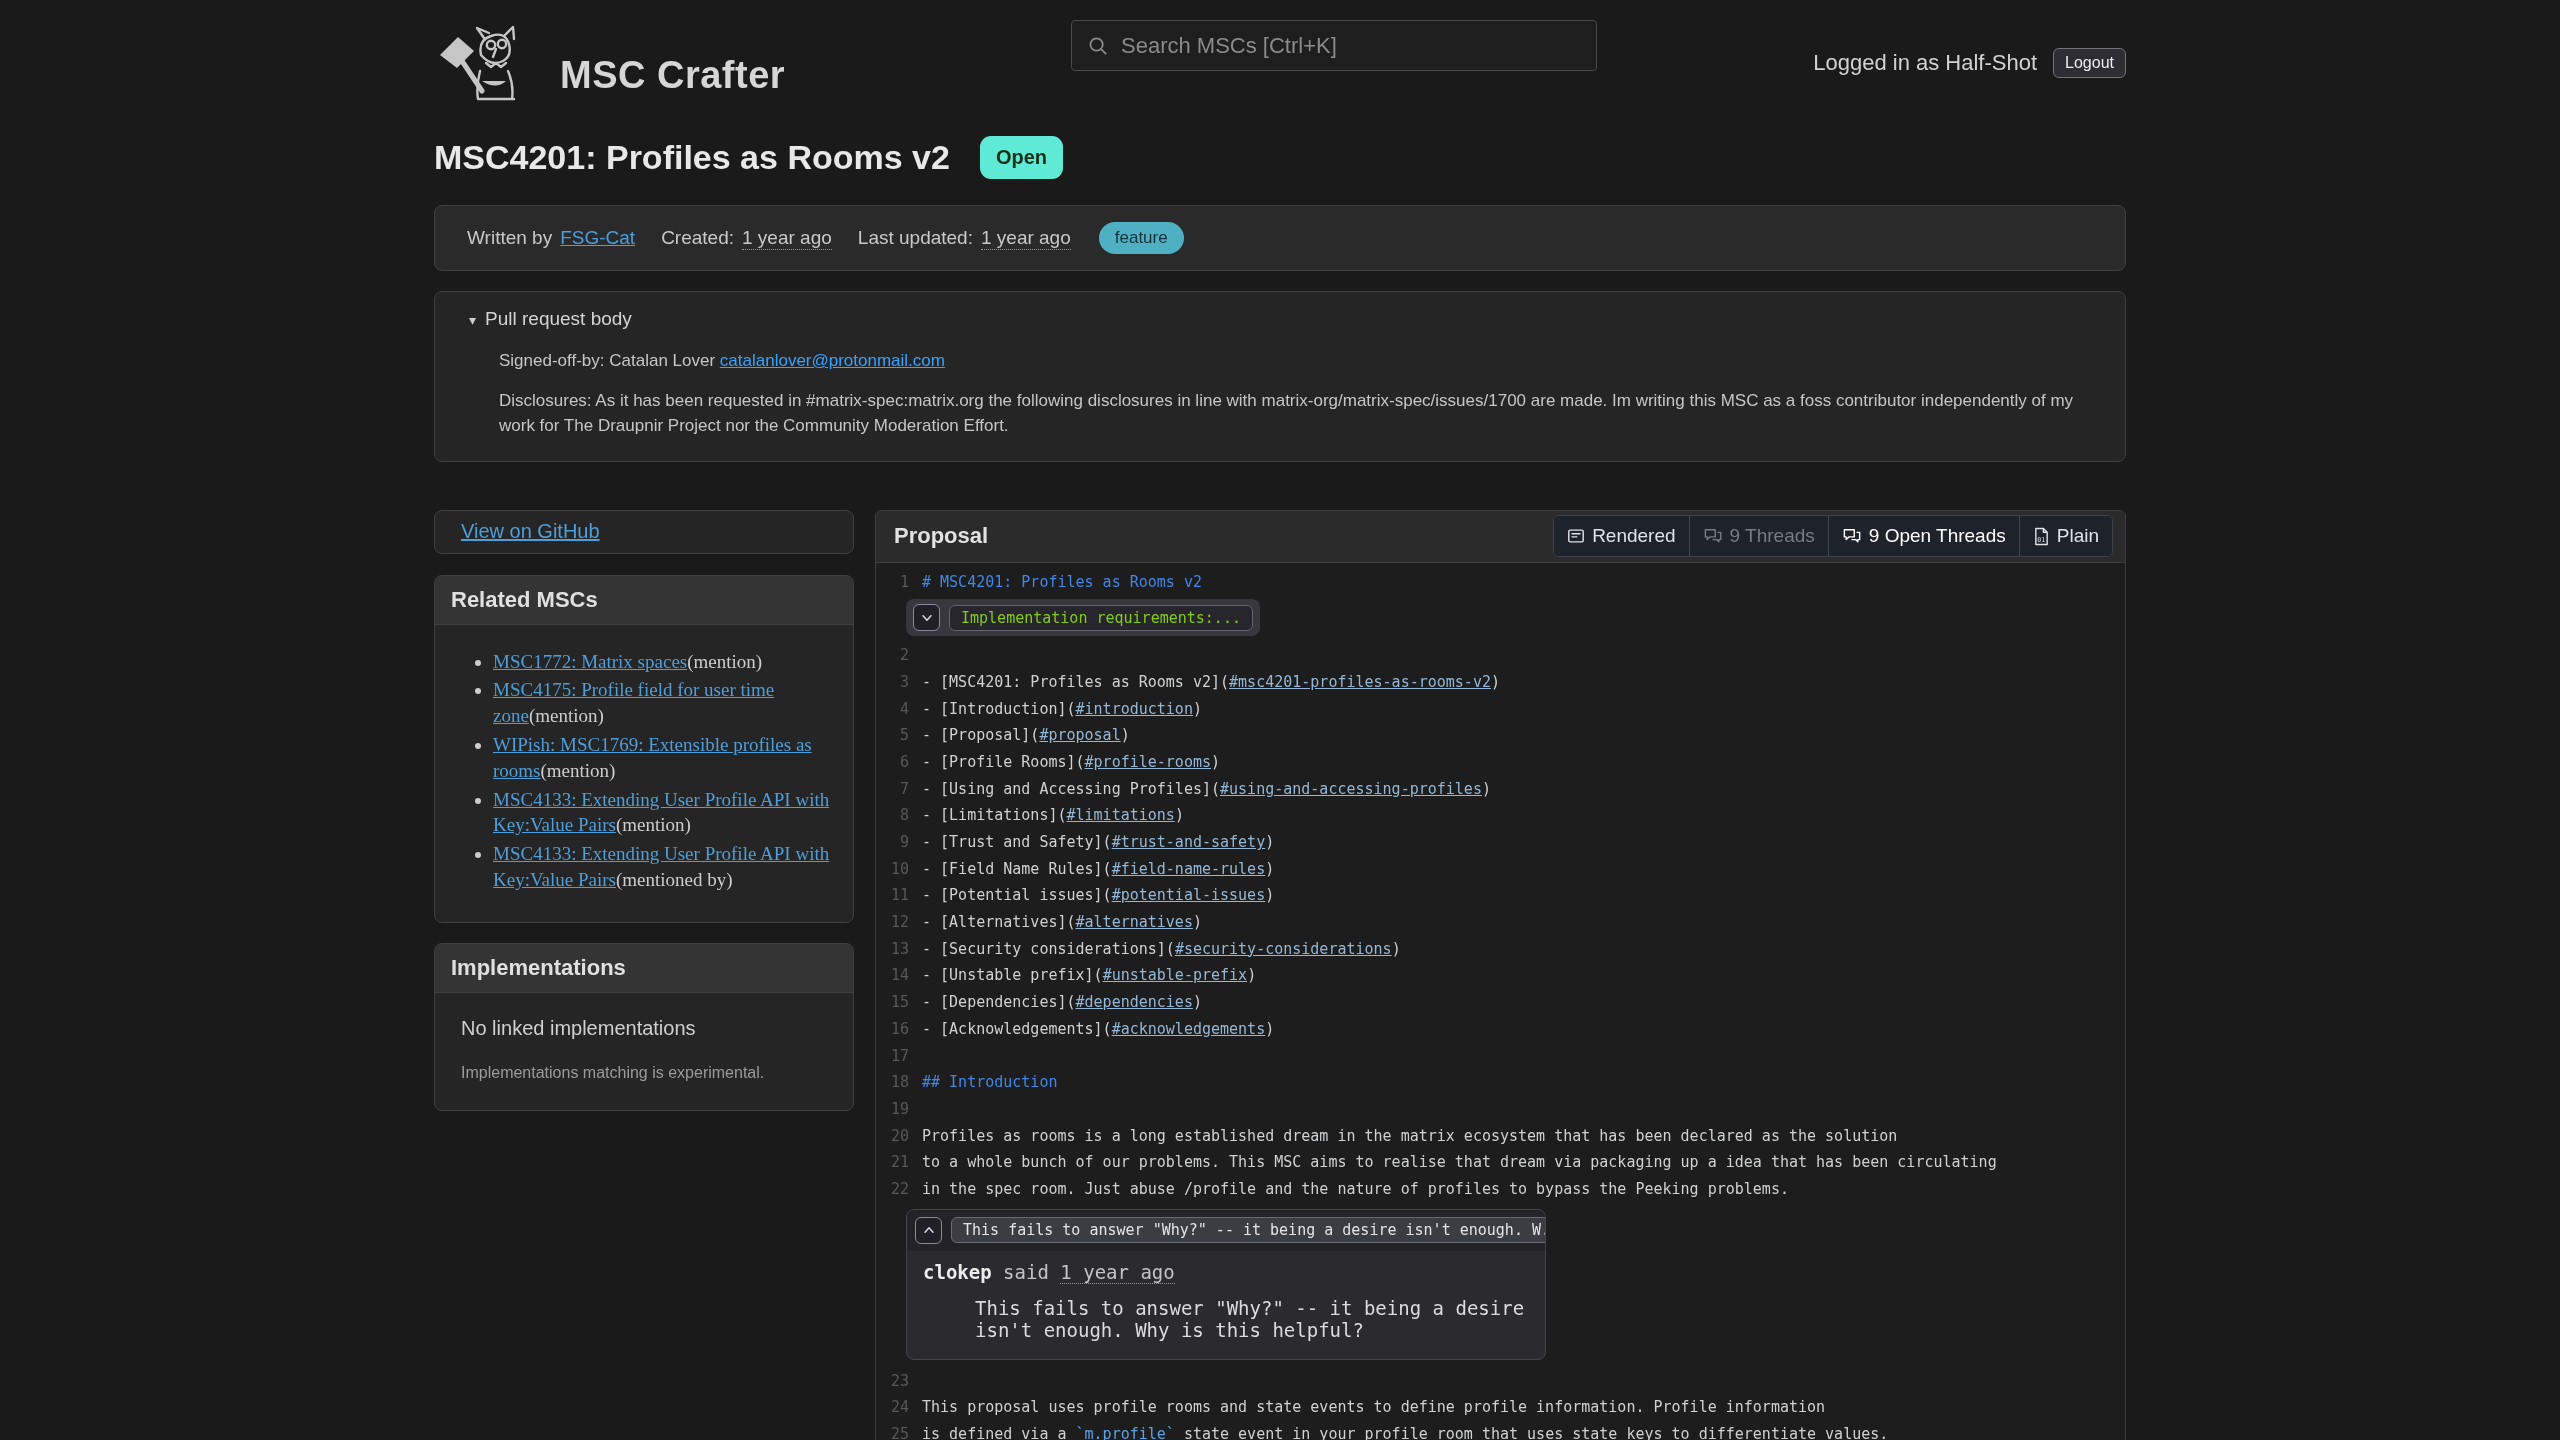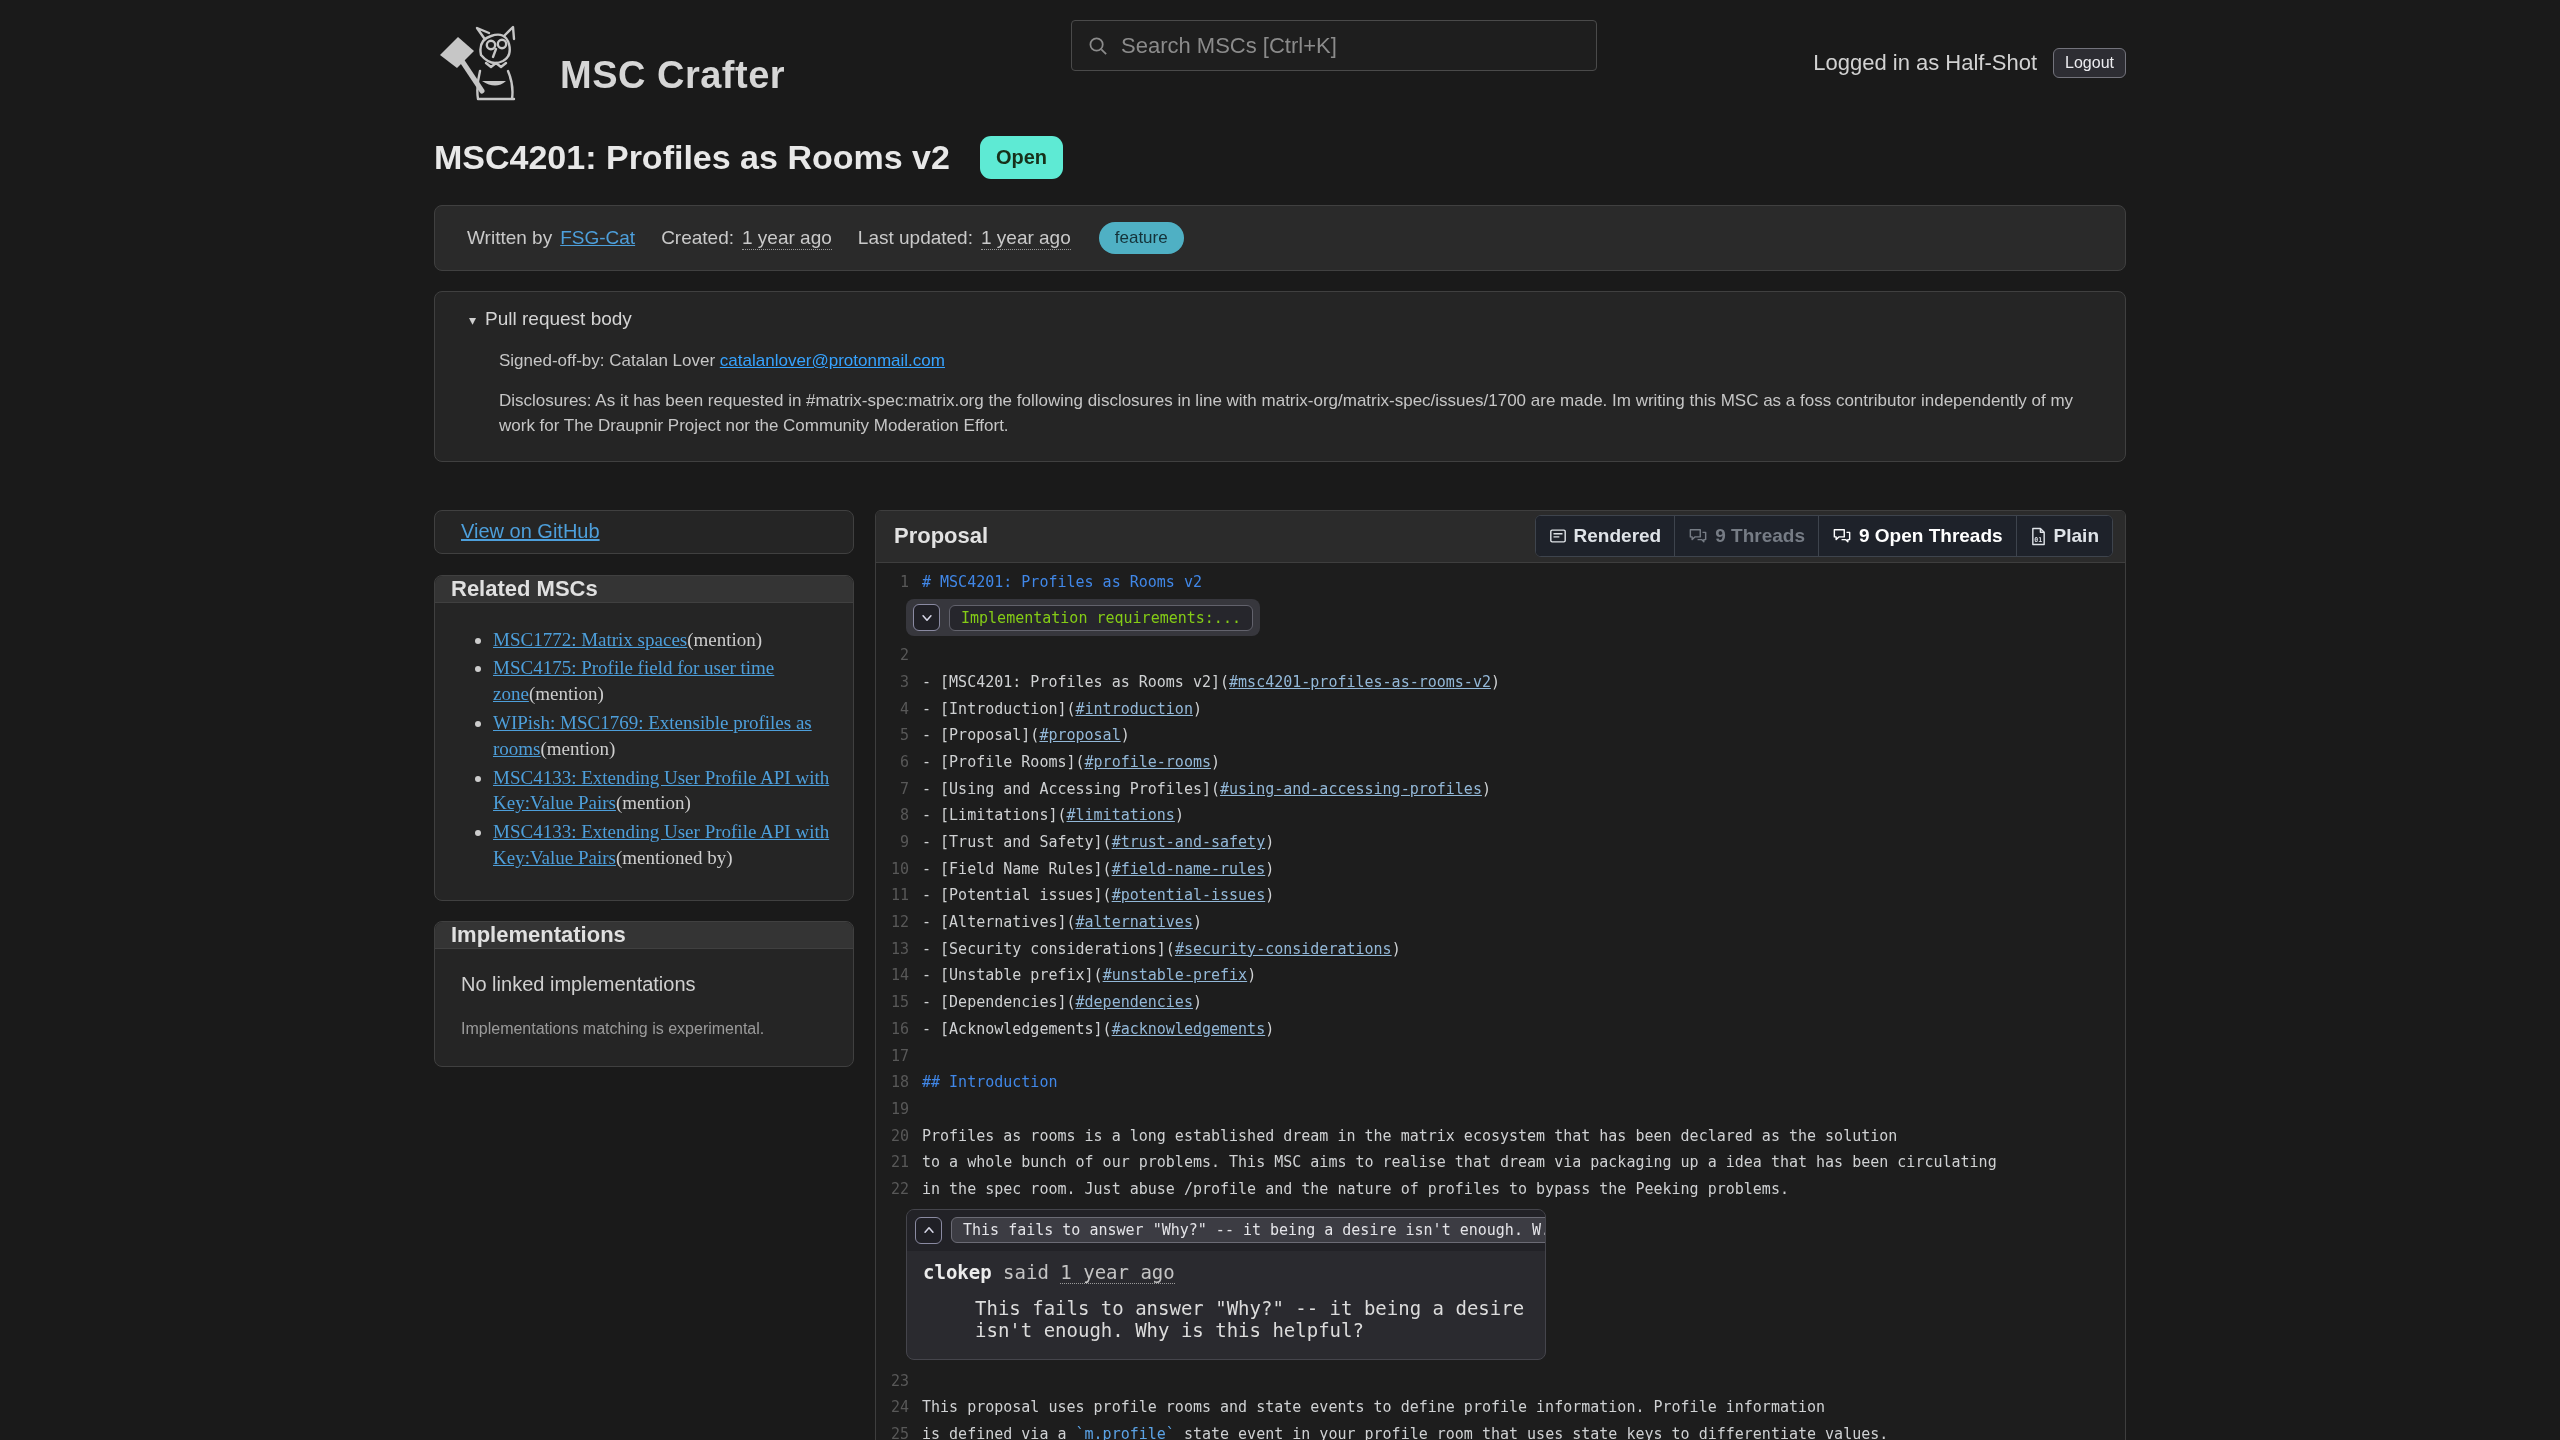--- a/index.html
+++ b/index.html
@@ -45,35 +45,35 @@
   .pr-body p { margin-top:18px; }
   .pr-body .para2 { margin-top:14px; max-width:1590px; }
   .email-lnk { color:#36a3ff; text-decoration:underline; cursor:pointer; }
 
   
   .main-grid { margin-top:48px; display:grid; grid-template-columns:420px 1251px; gap:21px; align-items:start; }
 
   
   .side-card { background:#252525; border:1px solid #404040; border-radius:8px; }
   .card-gh { height:44px; display:flex; align-items:center; padding-left:26px; margin-bottom:21px; font-size:20px; }
-  .card-header { background:#343434; border-bottom:1px solid #404040; border-radius:8px 8px 0 0; padding:0 16px; font-size:22px; font-weight:bold; color:#e0e0e0; }
+  .card-header { background:#343434; border-bottom:1px solid #404040; border-radius:8px 8px 0 0; padding:11px 16px; font-size:22px; font-weight:bold; color:#e0e0e0; }
   .related-body { padding:24px 14px 26px 0; }
   .related-body ul { margin:0; padding-left:58px; color:#cdcdcd; font-size:19px; line-height:1.36;font-family:Liberation Serif, serif; }
   .related-body li { margin-bottom:3px; }
   .card-rel { margin-bottom:20px; }
   .impl-body { padding:24px 20px 28px 26px; }
   .impl-main { font-size:20px; color:#d0d0d0; }
   .impl-note { margin-top:24px; font-size:16px; color:#9b9b9b; }
 
   
   .panel { border:1px solid #3e3e3e; border-radius:6px; background:#1d1d1d; overflow:hidden; }
   .panel-header { height:52px; background:#2b2b2b; border-bottom:1px solid #3e3e3e; display:flex; align-items:center; padding:0 12px 0 18px; }
   .panel-title { font-size:22px; font-weight:bold; color:#e2e2e2; }
   .btn-group { margin-left:auto; display:flex; background:#14171c; border:1px solid #3e444d; border-radius:6px; overflow:hidden; }
-  .pbtn { display:flex; align-items:center; gap:7px; padding:0 13px; height:40px; font-size:19px; color:#dfe3e8; background:#1e222a; border:none; border-left:1px solid #3e444d; cursor:pointer; font-family:"Liberation Sans",sans-serif;font-weight:bold; }
+  .pbtn { display:flex; align-items:center; gap:7px; padding:0 13px; height:40px; font-size:19px; color:#dfe3e8; background:#1e222a; border:none; border-left:1px solid #3e444d; cursor:pointer; font-family:"Liberation Sans",sans-serif; }
   .pbtn:first-child { border-left:none; }
   .pbtn.dim { color:#767c85; }
   .pbtn.active { color:#ffffff; }
   .pbtn svg { flex:none; }
 
   
   .code-area { padding-top:6px; font-family:"DejaVu Sans Mono", monospace; font-size:15px; }
   .cl { display:flex; height:26.7px; line-height:26.7px; }
   .ln { width:46px; text-align:right; padding-right:13px; color:#585858; flex:none; }
   .lc { white-space:pre; }

